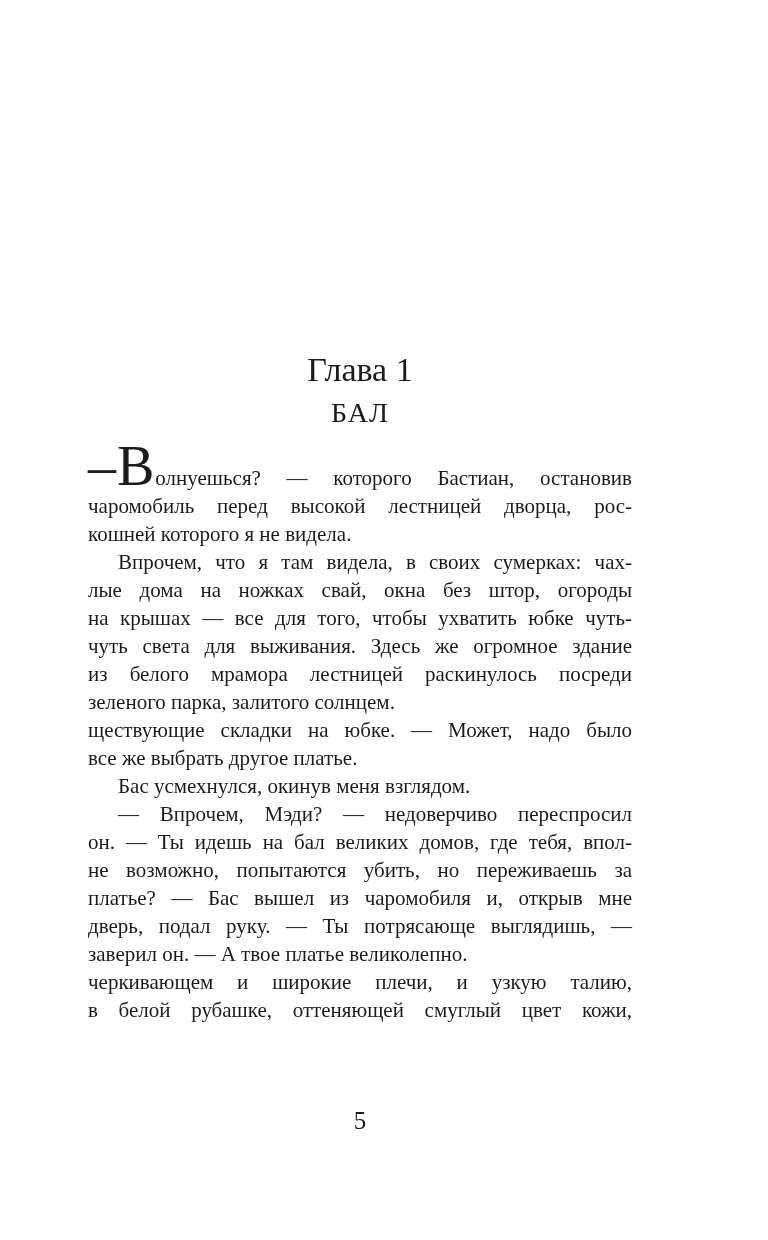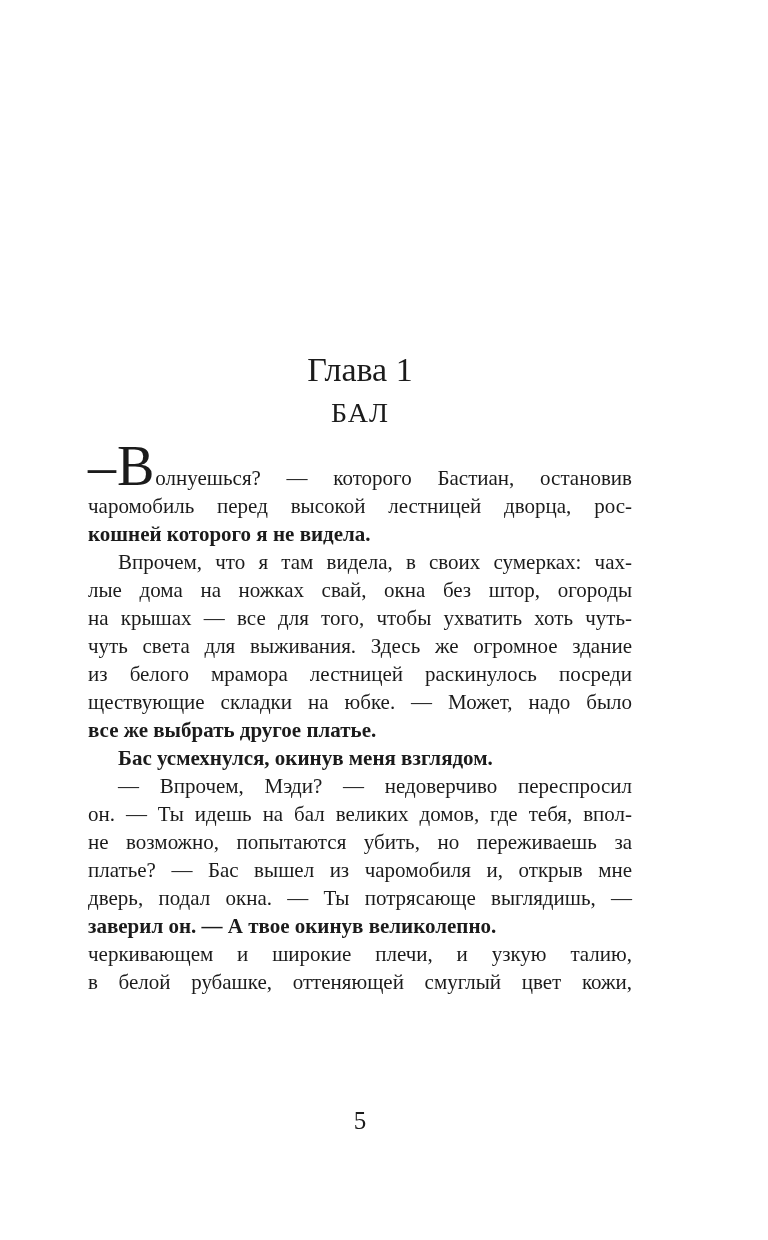--- a/index.html
+++ b/index.html
@@ -44,21 +44,20 @@
     font-size: 21px;
   }
   .line {
     line-height: 28px;
     text-align: justify;
     text-align-last: justify;
     white-space: normal;
   }
   .line.last {
     text-align-last: left;
-    font-weight: bold;
   }
   .line.indent {
     text-indent: 30px;
   }
   .dropcap {
     font-size: 56px;
     line-height: 0;
     vertical-align: baseline;
     letter-spacing: 1px;
   }
@@ -84,41 +83,42 @@
 
     <div>
       <div class="line"><span class="dropcap">–В</span><span>олнуешься? — которого Бастиан, остановив</span></div>
       <div class="line">чаромобиль перед высокой лестницей дворца, рос-</div>
       <div class="line last">кошней которого я не видела.</div>
     </div>
 
     <div>
       <div class="line indent">Впрочем, что я там видела, в своих сумерках: чах-</div>
       <div class="line">лые дома на ножках свай, окна без штор, огороды</div>
-      <div class="line">на крышах — все для того, чтобы ухватить хоть чуть-</div>
+      <div class="line">на крышах — все для того, чтобы ухватить юбке чуть-</div>
       <div class="line">чуть света для выживания. Здесь же огромное здание</div>
       <div class="line">из белого мрамора лестницей раскинулось посреди</div>
+      <div class="line last">зеленого парка, залитого солнцем.</div>
     </div>
 
     <div>
       <div class="line">ществующие складки на юбке. — Может, надо было</div>
       <div class="line last">все же выбрать другое платье.</div>
     </div>
 
     <div>
       <div class="line last indent">Бас усмехнулся, окинув меня взглядом.</div>
     </div>
 
     <div>
       <div class="line indent">— Впрочем, Мэди? — недоверчиво переспросил</div>
       <div class="line">он. — Ты идешь на бал великих домов, где тебя, впол-</div>
       <div class="line">не возможно, попытаются убить, но переживаешь за</div>
       <div class="line">платье? — Бас вышел из чаромобиля и, открыв мне</div>
-      <div class="line">дверь, подал окна. — Ты потрясающе выглядишь, —</div>
-      <div class="line last">заверил он. — А твое окинув великолепно.</div>
+      <div class="line">дверь, подал руку. — Ты потрясающе выглядишь, —</div>
+      <div class="line last">заверил он. — А твое платье великолепно.</div>
     </div>
 
     <div>
       <div class="line">черкивающем и широкие плечи, и узкую талию,</div>
       <div class="line">в белой рубашке, оттеняющей смуглый цвет кожи,</div>
     </div>
 
   </div>
 
   <div class="page-number">5</div>

